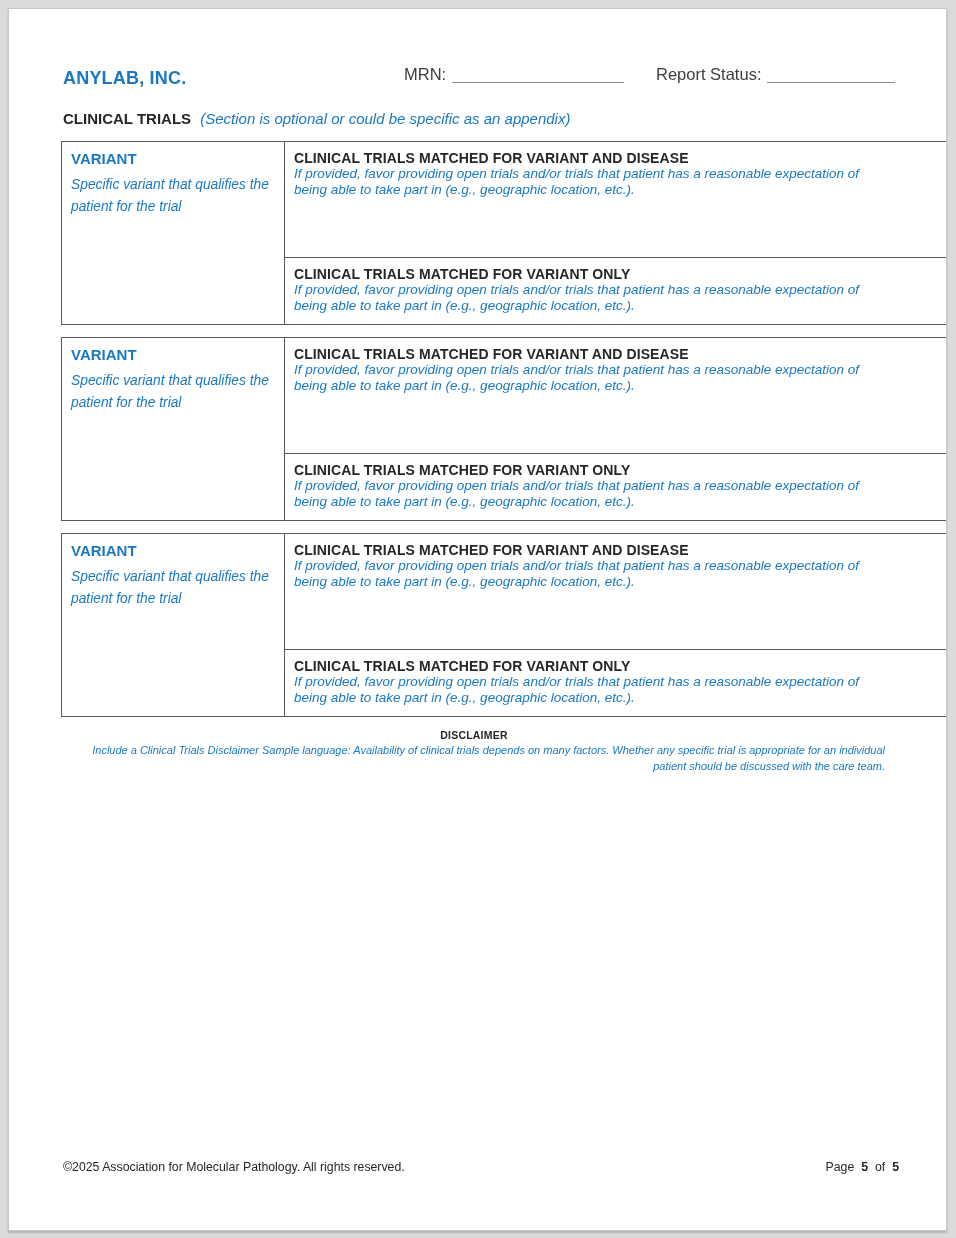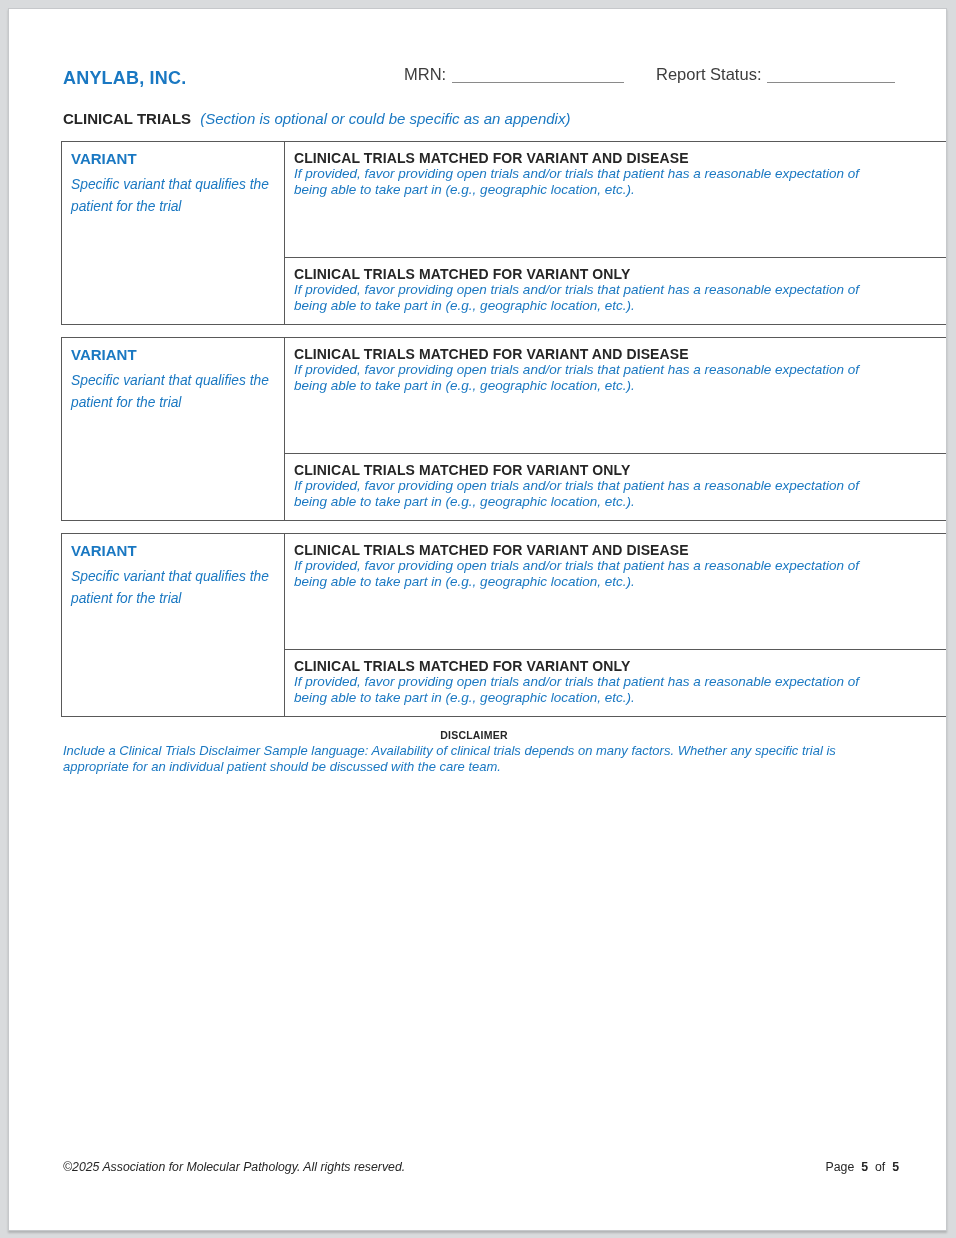--- a/index.html
+++ b/index.html
@@ -116,38 +116,39 @@
   .disclaimer { position: absolute; left: 54px; top: 720px; width: 822px; }
   .disclaimer-title {
     font-size: 10.5px;
     font-weight: bold;
     color: #262626;
     letter-spacing: 0.2px;
     text-align: center;
   }
   .disclaimer-text {
     margin-top: 2px;
-    font-size: 13px;
+    font-size: 11px;
     font-style: italic;
     color: #1a78c2;
     line-height: 15.5px;
+    text-align: right;
   }
   
   .footer {
     position: absolute;
     left: 54px;
     top: 1151px;
     width: 836px;
     display: flex;
     justify-content: space-between;
     align-items: baseline;
     font-size: 12.3px;
     color: #262626;
   }
-  .copyright { font-style: italic; }
+  .copyright { }
   .pagination { white-space: nowrap; }
   .pagination .num { font-weight: bold; }
   .pagination span + span { margin-left: 3.5px; }
 </style>
 </head>
 <body>
 
 <div class="page">
 
   <div class="doc-header">

